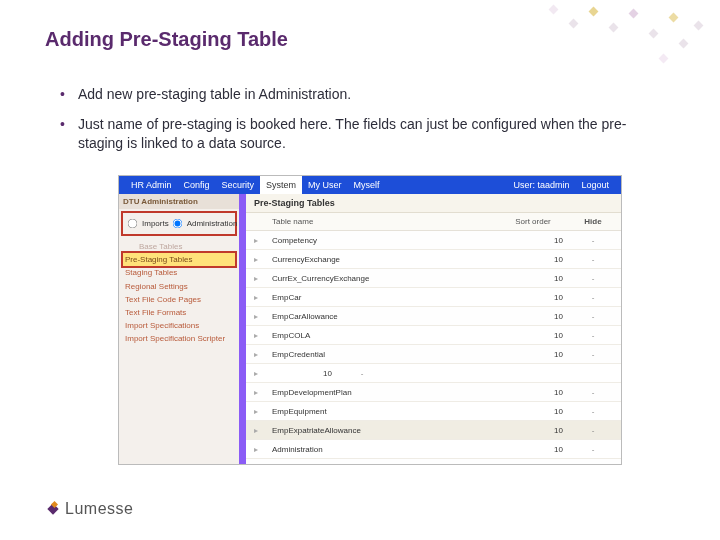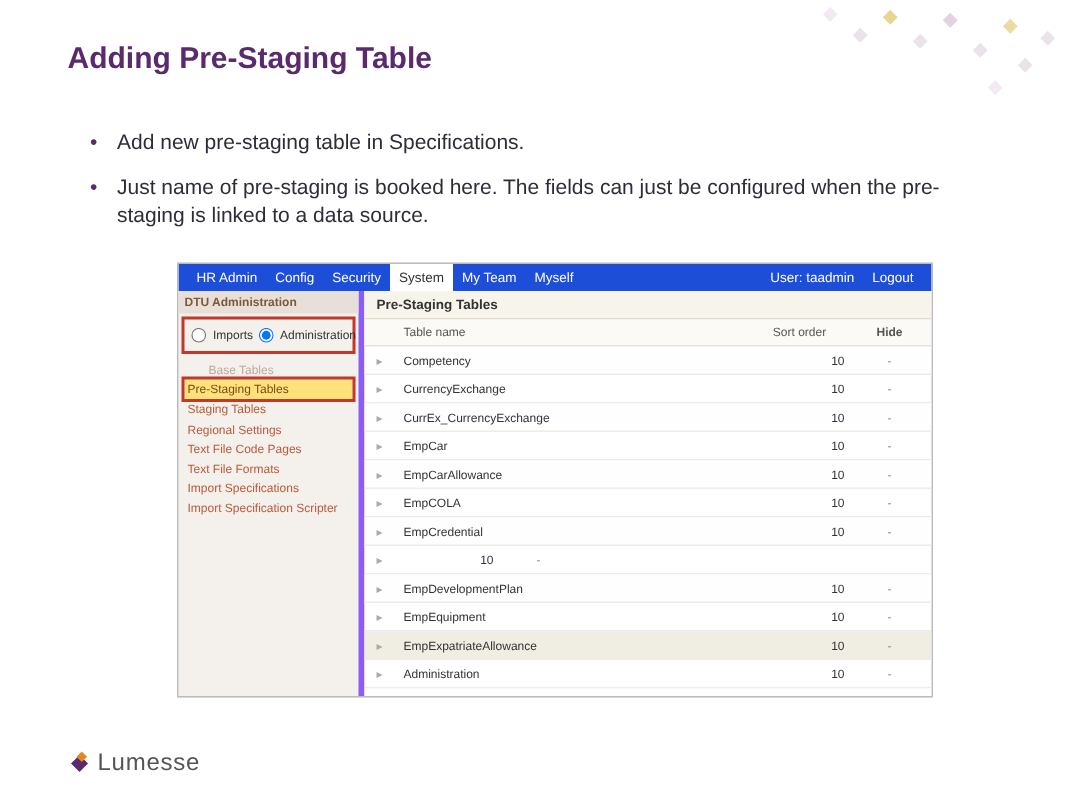--- a/index.html
+++ b/index.html
@@ -88,21 +88,21 @@
     line-height: 18px;
   }
   .shot .topbar .spacer { flex: 1; }
   .shot .bodywrap {
     display: flex;
     height: calc(100% - 18px);
   }
   .shot .left {
     width: 120px;
     background: #f4f0ec;
-    border-right: 4px solid #8b5cf6;
+    border-right: 7px solid #8b5cf6;
     display: flex;
     flex-direction: column;
   }
   .shot .left .leftheader {
     background: #e8e0d8;
     color: #7a5a3a;
     padding: 3px 4px;
     font-weight: bold;
     font-size: 8px;
   }
@@ -208,31 +208,31 @@
   <span class="diamond" style="left:130px;top:30px;"></span>
   <span class="diamond" style="left:150px;top:14px;background:#d9b94a;opacity:.5"></span>
   <span class="diamond" style="left:160px;top:40px;"></span>
   <span class="diamond" style="left:175px;top:22px;"></span>
   <span class="diamond" style="left:140px;top:55px;background:#ead6ea"></span>
 </div>
 
 <div class="slide-title">Adding Pre-Staging Table</div>
 
 <div class="bullets">
-  <div class="bullet">Add new pre-staging table in Specifications.</div>
+  <div class="bullet">Add new pre-staging table in Administration.</div>
   <div class="bullet">Just name of pre-staging is booked here. The fields can just be configured when the pre-staging is linked to a data source.</div>
 </div>
 
 <div class="shot">
   <div class="topbar">
     <span class="menu-item">HR Admin</span>
     <span class="menu-item">Config</span>
     <span class="menu-item">Security</span>
     <span class="menu-item active">System</span>
-    <span class="menu-item">My Team</span>
+    <span class="menu-item">My User</span>
     <span class="menu-item">Myself</span>
     <span class="spacer"></span>
     <span class="menu-item">User: taadmin</span>
     <span class="menu-item">Logout</span>
   </div>
   <div class="bodywrap">
     <div class="left">
       <div class="leftheader">DTU Administration</div>
       <div class="radios">
         <input type="radio" style="">

